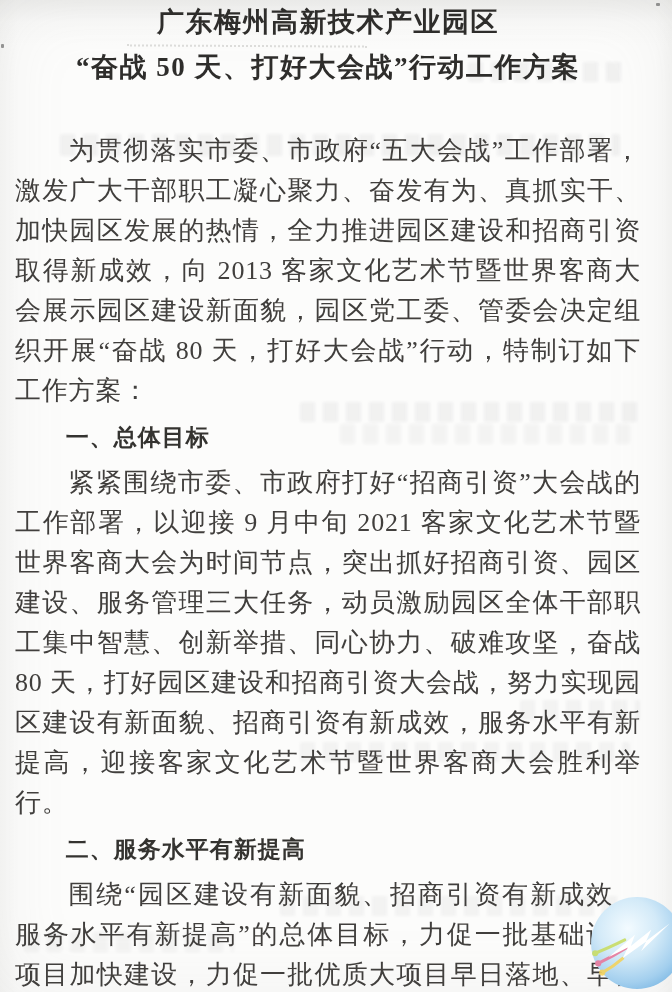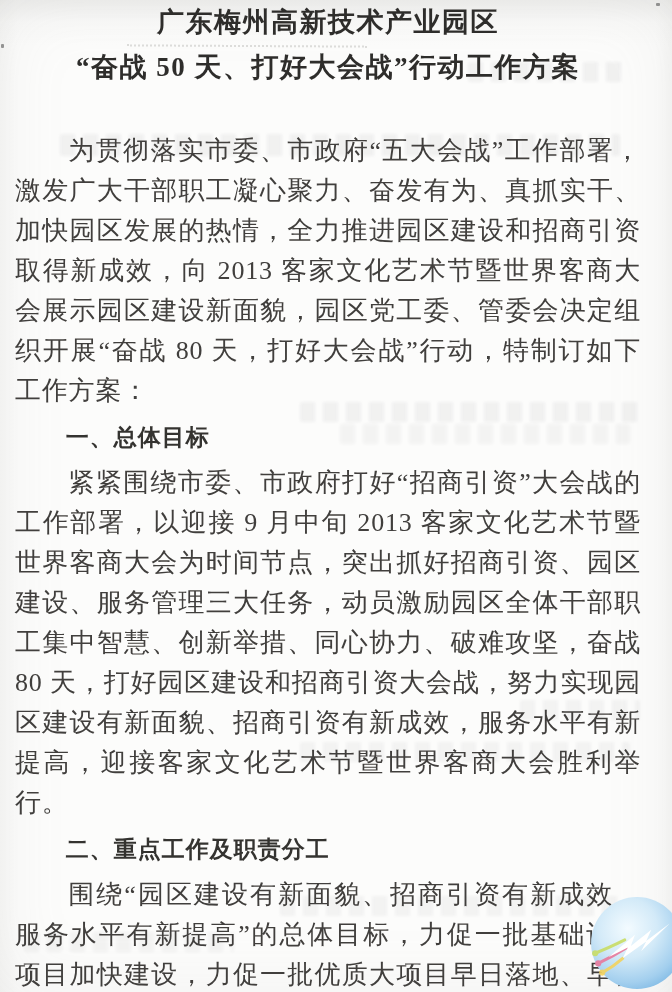--- a/index.html
+++ b/index.html
@@ -69,22 +69,22 @@
   <div class="ghost" style="left:280px;top:896px;width:340px;opacity:.5;"></div>
   <div class="ghost" style="left:24px;top:932px;width:210px;opacity:.45;"></div>
 
   <div class="doc">
     <div class="doc-title">
       <div>广东梅州高新技术产业园区</div>
       <div>“奋战 50 天、打好大会战”行动工作方案</div>
     </div>
     <p class="para first">为贯彻落实市委、市政府“五大会战”工作部署，激发广大干部职工凝心聚力、奋发有为、真抓实干、加快园区发展的热情，全力推进园区建设和招商引资取得新成效，向 2013 客家文化艺术节暨世界客商大会展示园区建设新面貌，园区党工委、管委会决定组织开展“奋战 80 天，打好大会战”行动，特制订如下工作方案：</p>
     <p class="heading">一、总体目标</p>
-    <p class="para">紧紧围绕市委、市政府打好“招商引资”大会战的工作部署，以迎接 9 月中旬 2013 客家文化艺术节暨世界客商大会为时间节点，突出抓好招商引资、园区建设、服务管理三大任务，动员激励园区全体干部职工集中智慧、创新举措、同心协力、破难攻坚，奋战 80 天，打好园区建设和招商引资大会战，努力实现园区建设有新面貌、招商引资有新成效，服务水平有新提高，迎接客家文化艺术节暨世界客商大会胜利举行。</p>
-    <p class="heading">二、重点工作及职责分工</p>
+    <p class="para">紧紧围绕市委、市政府打好“招商引资”大会战的工作部署，以迎接 9 月中旬 2021 客家文化艺术节暨世界客商大会为时间节点，突出抓好招商引资、园区建设、服务管理三大任务，动员激励园区全体干部职工集中智慧、创新举措、同心协力、破难攻坚，奋战 80 天，打好园区建设和招商引资大会战，努力实现园区建设有新面貌、招商引资有新成效，服务水平有新提高，迎接客家文化艺术节暨世界客商大会胜利举行。</p>
+    <p class="heading">二、服务水平有新提高</p>
     <p class="para">围绕“园区建设有新面貌、招商引资有新成效，服务水平有新提高”的总体目标，力促一批基础设施项目加快建设，力促一批优质大项目早日落地、早日动工、早日投产、早见效益。主要抓好以下五项重点工作：</p>
   </div>
 
   <svg class="logo" viewBox="0 0 96 96">
     <defs>
       <radialGradient id="sph" cx="40%" cy="34%" r="72%">
         <stop offset="0%" stop-color="#f3fbff"></stop>
         <stop offset="45%" stop-color="#d3eaf8"></stop>
         <stop offset="82%" stop-color="#a3cfee"></stop>
         <stop offset="100%" stop-color="#82bbe5"></stop>

